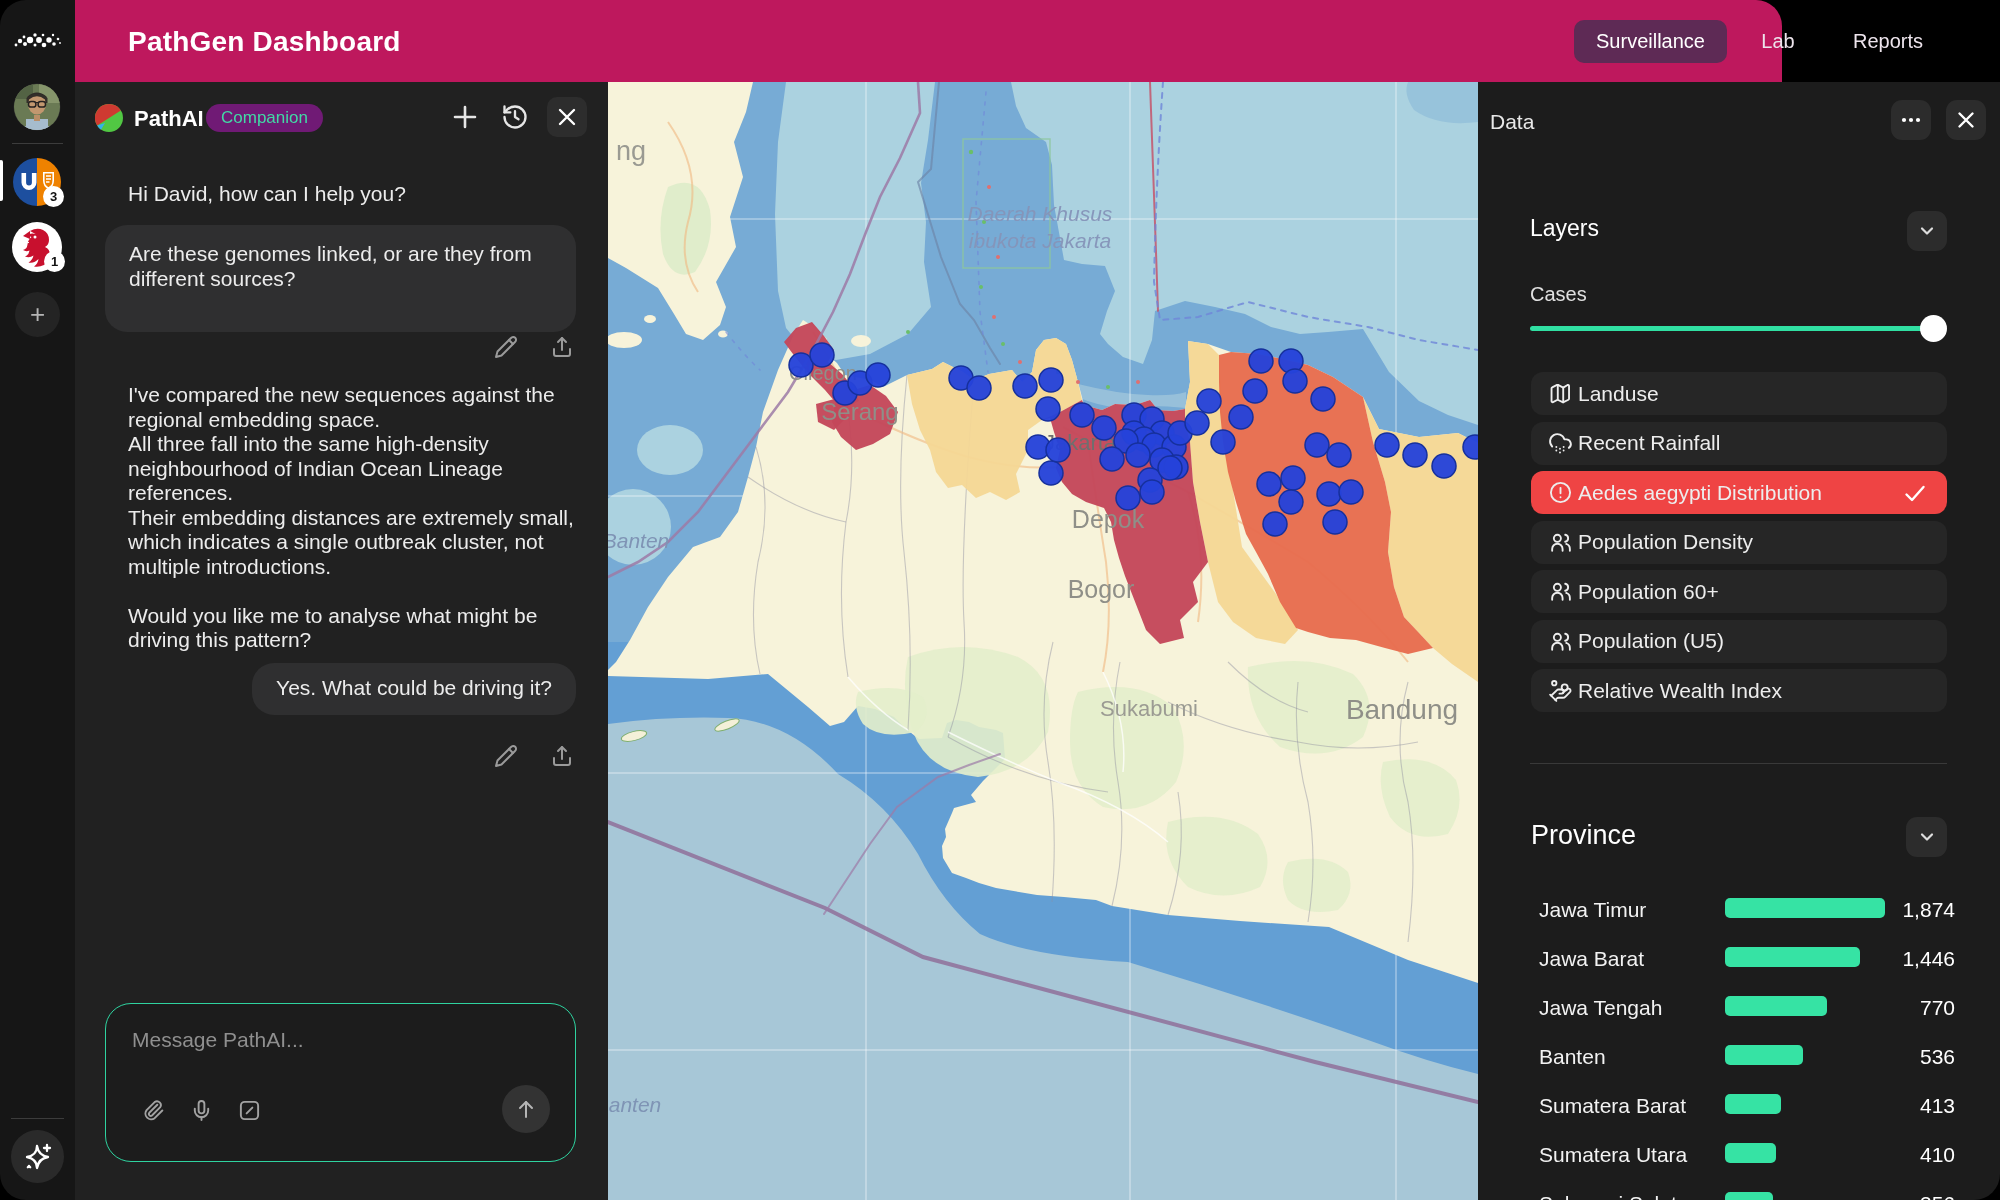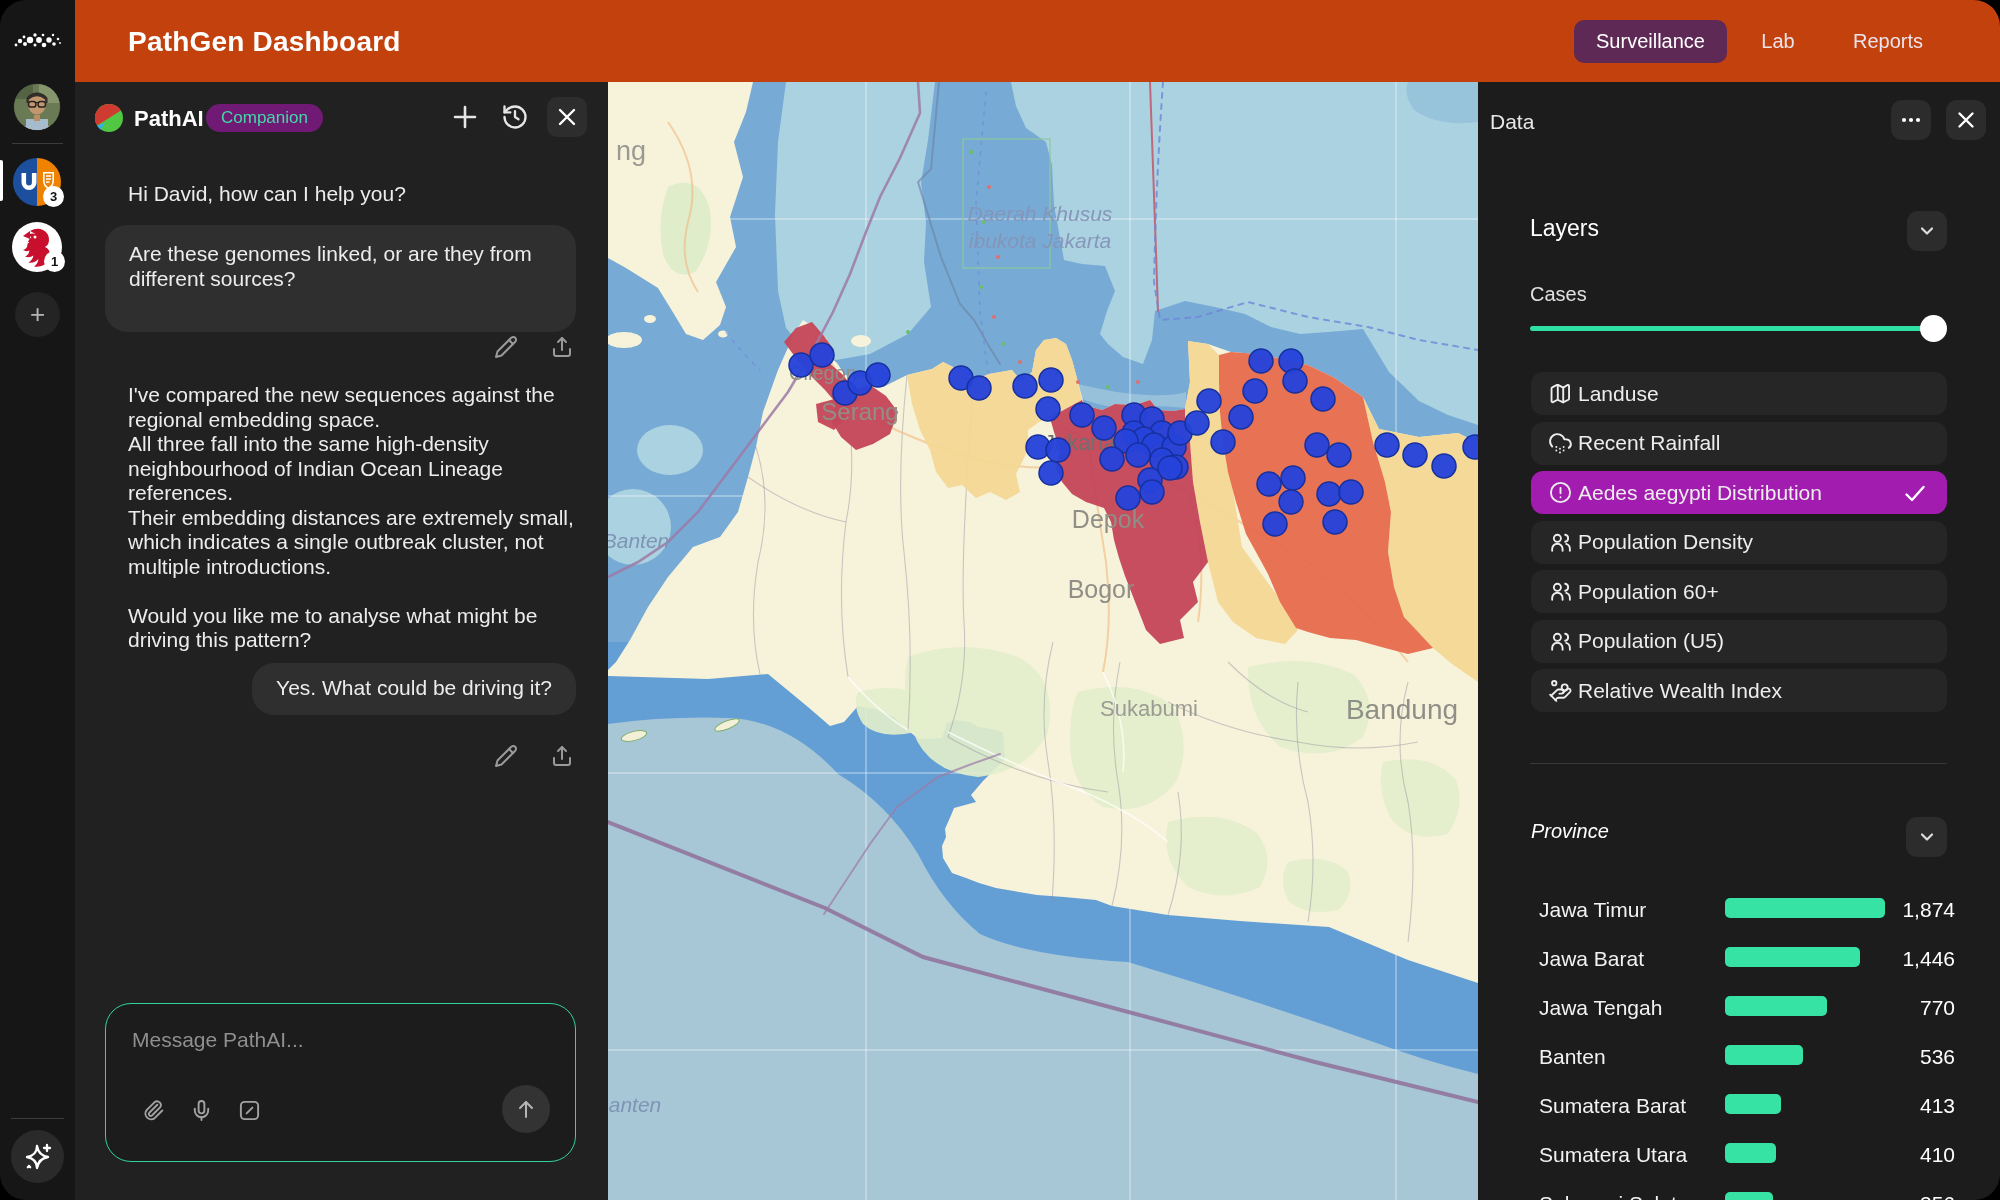--- a/index.html
+++ b/index.html
@@ -8,21 +8,21 @@
 #app { position:relative; width:2000px; height:1200px; background:#000; }
 
 #sidebar { position:absolute; left:0; top:0; width:75px; height:1200px; background:#161616; border-radius:26px 0 0 26px; }
 #sb-divider1 { position:absolute; left:12px; top:143px; width:51px; height:1px; background:#3c3c3c; }
 #sb-divider2 { position:absolute; left:11px; top:1118px; width:53px; height:1px; background:#3c3c3c; }
 #active-bar { position:absolute; left:-1px; top:160px; width:4px; height:41px; background:#fff; border-radius:3px; }
 .badge { position:absolute; width:21px; height:21px; border-radius:50%; background:#fff; color:#111; font-size:13px; font-weight:700; display:flex; align-items:center; justify-content:center; }
 #plusbtn { position:absolute; left:15px; top:292px; width:45px; height:45px; border-radius:50%; background:#242424; color:#b5b5b5; font-size:26px; font-weight:300; display:flex; align-items:center; justify-content:center; }
 #sparklebtn { position:absolute; left:11px; top:1130px; width:53px; height:53px; border-radius:50%; background:#2a2a2a; display:flex; align-items:center; justify-content:center; }
 
-#topbar { position:absolute; left:75px; top:0; width:1925px; height:82px; background:#c2410c; border-radius:0 26px 0 0; }
+#topbar { position:absolute; left:75px; top:0; width:1707px; height:82px; background:#be185d; border-radius:0 26px 0 0; }
 #title { position:absolute; left:53px; top:26px; font-size:28px; font-weight:700; color:#fff; letter-spacing:0.2px; }
 .nav { position:absolute; top:0; height:82px; display:flex; align-items:center; justify-content:center; color:#ede4ec; font-size:20px; }
 #nav-surv { left:1500px; width:151px; }
 #nav-surv .pill { background:#5e2a55; border-radius:10px; padding:10px 22px; color:#fff; }
 #nav-lab { left:1658px; width:90px; }
 #nav-reports { left:1738px; width:150px; }
 
 #chat { position:absolute; left:75px; top:82px; width:533px; height:1118px; background:#212121; color:#ececec; }
 #chat-head { position:absolute; left:0; top:0; width:533px; height:72px; }
 #pathai-name { position:absolute; left:59px; top:24px; font-size:22px; font-weight:700; color:#fff; }
@@ -44,26 +44,26 @@
 #panel { position:absolute; left:1478px; top:82px; width:522px; height:1118px; background:#1c1c1c; color:#ececec; border-radius:0 0 26px 0; }
 #panel-head { position:absolute; left:12px; top:28px; font-size:21px; color:#e8e8e8; }
 .pbtn { position:absolute; top:18px; width:40px; height:40px; background:#2c2c2c; border-radius:11px; display:flex; align-items:center; justify-content:center; }
 #layers-h { position:absolute; left:52px; top:133px; font-size:23px; font-weight:500; color:#fff; }
 #chev1 { position:absolute; left:429px; top:129px; width:40px; height:40px; background:#2c2c2c; border-radius:11px; display:flex; align-items:center; justify-content:center; }
 #cases { position:absolute; left:52px; top:201px; font-size:20px; color:#e0e0e0; }
 #slider { position:absolute; left:52px; top:244px; width:416px; height:5px; background:#30dfa2; border-radius:3px; }
 #knob { position:absolute; left:442px; top:233px; width:27px; height:27px; background:#fff; border-radius:50%; }
 #layerlist { position:absolute; left:53px; top:290px; width:416px; }
 .lrow { position:relative; width:416px; height:43px; background:#262626; border-radius:12px; margin-bottom:6.5px; display:flex; align-items:center; }
-.lrow.sel { background:#a21caf;text-align:center; }
+.lrow.sel { background:#ef4444;text-align:center; }
 .lrow .ic { width:25px; height:25px; margin-left:17px; }
 .lrow .lbl { margin-left:5px; font-size:21px; color:#ededed; }
 .lrow .chk { position:absolute; right:20px; width:24px; height:24px; }
 #pdivider { position:absolute; left:52px; top:681px; width:417px; height:1px; background:#393939; }
-#prov-h { position:absolute; left:53px; top:738px; font-size:20px; font-weight:500; color:#fff;font-style:italic; }
+#prov-h { position:absolute; left:53px; top:738px; font-size:27px; font-weight:500; color:#fff; }
 #chev2 { position:absolute; left:428px; top:735px; width:41px; height:40px; background:#2c2c2c; border-radius:11px; display:flex; align-items:center; justify-content:center; }
 .prow { position:absolute; left:61px; width:416px; height:22px;text-decoration:underline; }
 .prow .pl { position:absolute; left:0; top:0; font-size:21px; color:#f2f2f2; }
 .prow .bar { position:absolute; left:186px; top:0; height:20px; background:#36e3a4; border-radius:5px; }
 .prow .pv { position:absolute; right:0; top:0; font-size:21px; color:#fff; }
 svg.icon { display:block; }
 </style>
 </head>
 <body>
 <div id="app">

